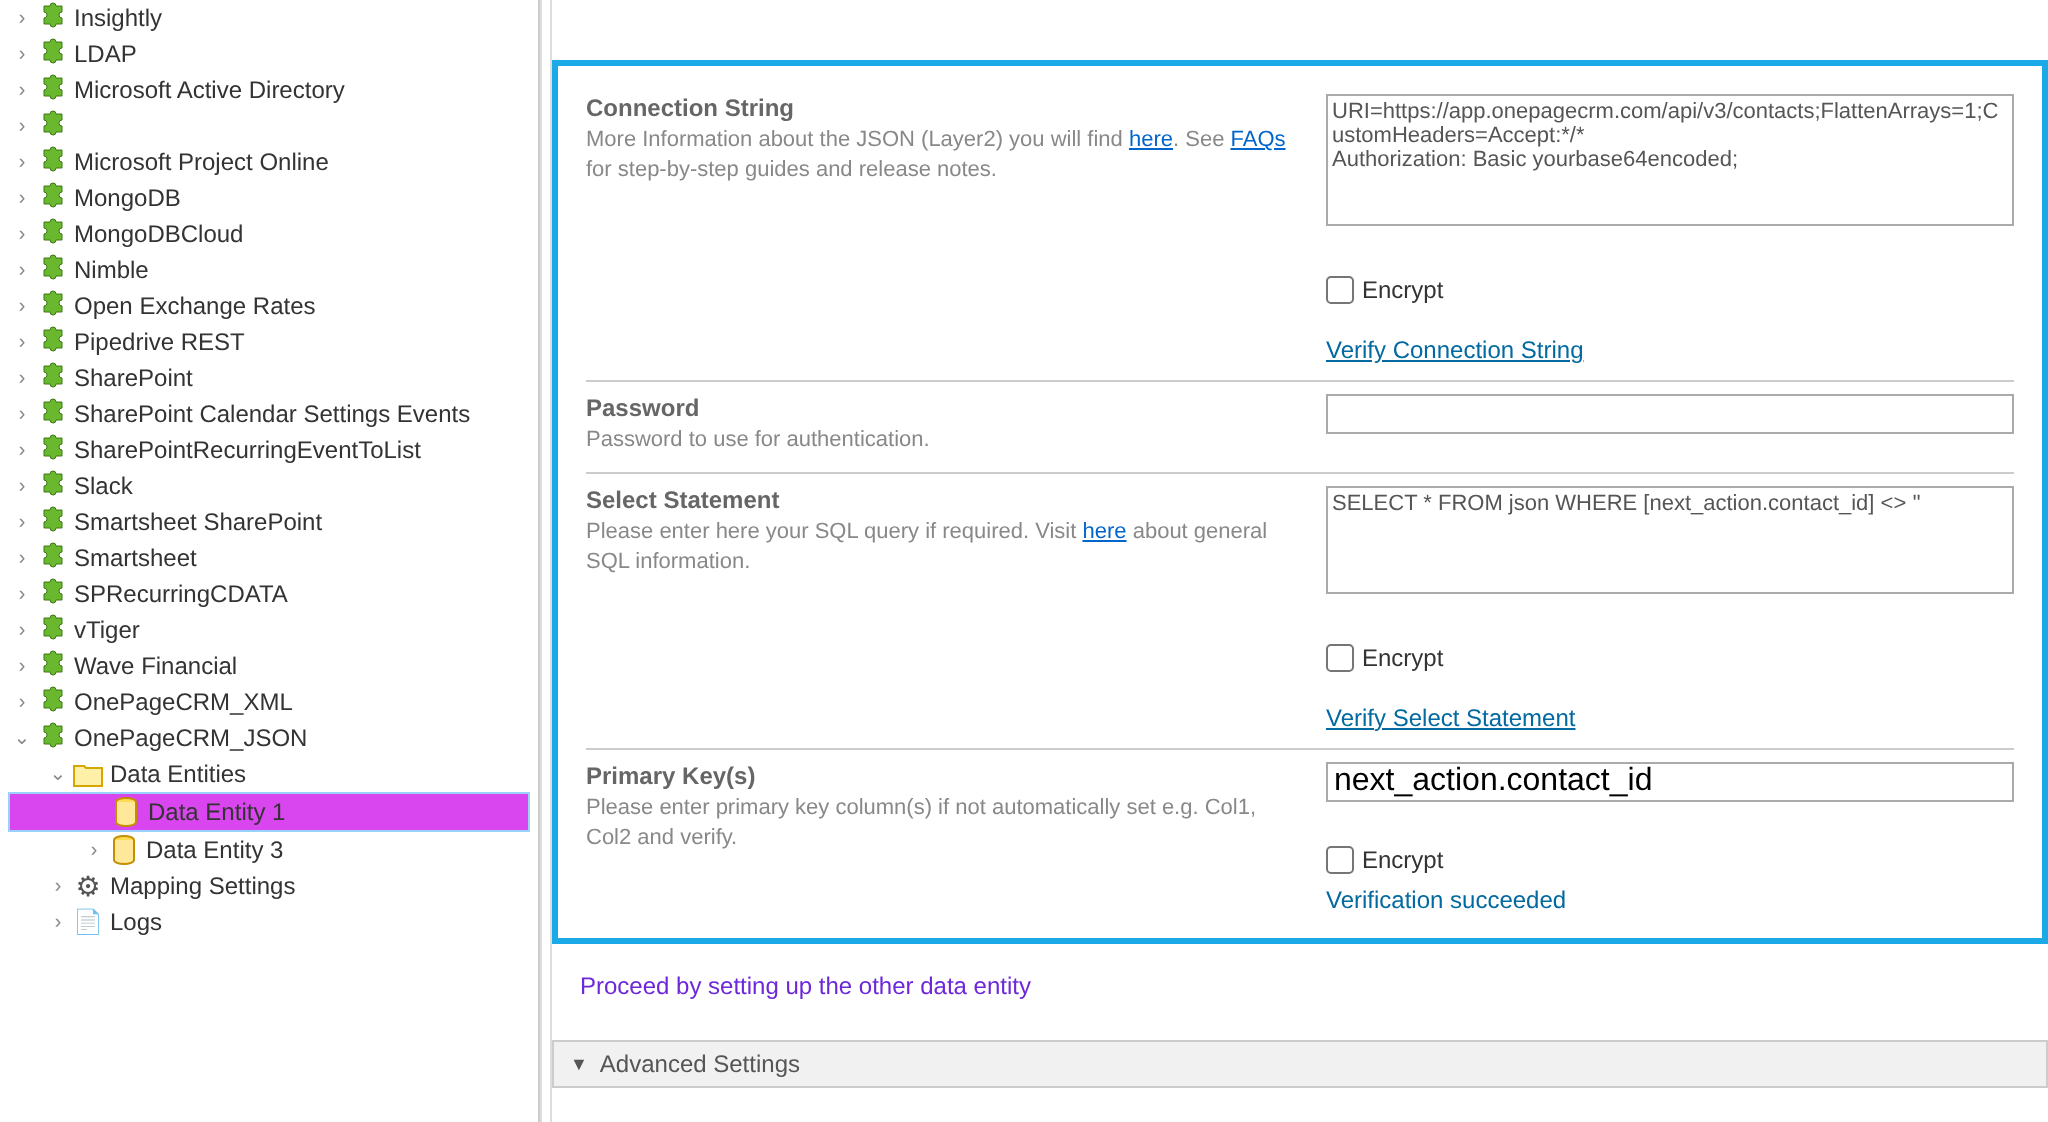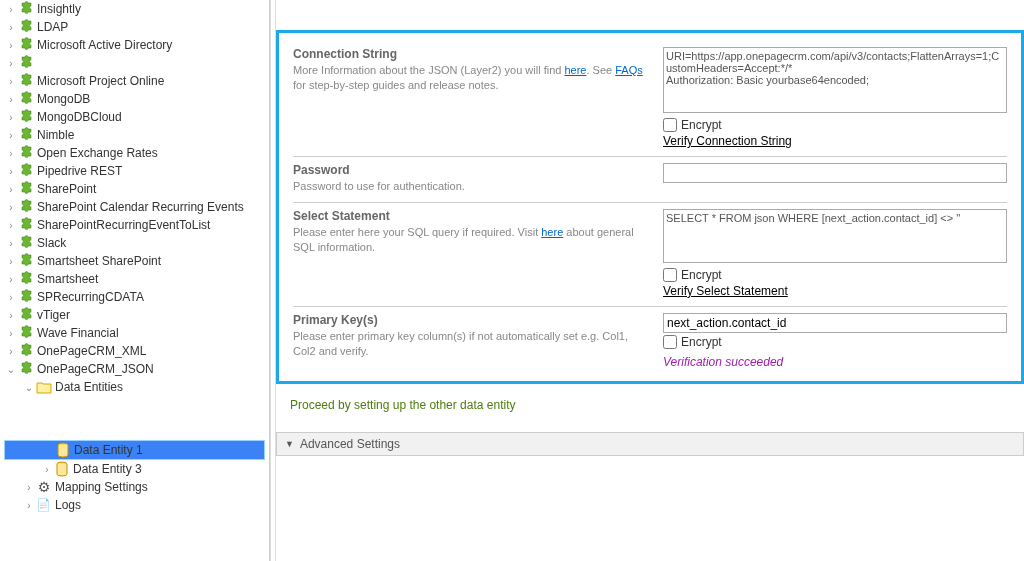--- a/index.html
+++ b/index.html
@@ -39,23 +39,22 @@
       height: 16px;
       margin-right: 3px;
       display: inline-flex;
       align-items: center;
       justify-content: center;
     }
     .puzzle-icon svg { width: 16px; height: 16px; }
     .indent-1 { padding-left: 18px; }
     .indent-2 { padding-left: 36px; }
     .selected {
-      background: #3b82f6;
+      background: #d946ef;
       border: 1px solid #99d1ff;
-      margin-top: 44px;
     }
     .folder-icon svg { width: 16px; height: 14px; }
     .db-icon svg { width: 14px; height: 16px; }
     .gear-icon { font-size: 14px; color: #555; }
     .log-icon { font-size: 12px; }
     .splitter {
       width: 6px;
       background: #fff;
       border-left: 1px solid #ddd;
       border-right: 1px solid #ddd;
@@ -100,47 +99,46 @@
       font-size: 11px;
       border: 1px solid #aaa;
       padding: 2px;
       resize: none;
       color: #555;
     }
     input[type="text"] {
       width: 100%;
       border: 1px solid #aaa;
       padding: 1px 3px;
-      font-size: 12px;
+      font-size: 16px;
       height: 20px;
     }
     .encrypt-row {
       display: flex;
       align-items: center;
-      margin-top: 2px;
+      margin-top: 22px;
     }
     .encrypt-row input[type="checkbox"] {
       width: 14px;
       height: 14px;
       margin-right: 4px;
     }
     .link {
-      color: #000000;
+      color: #0369a1;
       text-decoration: underline;
       cursor: pointer;
       display: inline-block;
-      margin-top: 2px;
+      margin-top: 16px;
     }
     .success {
-      color: #a21caf;
+      color: #0369a1;
       margin-top: 6px;
-      font-style: italic;
     }
     .proceed-text {
-      color: #4d7c0f;
+      color: #6d28d9;
       margin: 14px 0 20px 14px;
     }
     .advanced {
       background: #f1f1f1;
       border: 1px solid #ccc;
       padding: 4px 8px;
       margin-left: 0;
       display: flex;
       align-items: center;
       cursor: pointer;
@@ -256,21 +254,21 @@
           </span>
           <span>SharePoint</span>
         </div>
         <div class="tree-item">
           <span class="expand">›</span>
           <span class="icon puzzle-icon">
             <svg viewBox="0 0 16 16">
               <path d="M4 2 h3 a1.5 1.5 0 0 1 3 0 h3 v3 a1.5 1.5 0 0 0 0 3 v3 h-3 a1.5 1.5 0 0 1 -3 0 h-3 v-3 a1.5 1.5 0 0 0 0 -3 z" fill="#6ab82f" stroke="#3d7a12" stroke-width="0.5"></path>
             </svg>
           </span>
-          <span>SharePoint Calendar Recurring Events</span>
+          <span>SharePoint Calendar Settings Events</span>
         </div>
         <div class="tree-item">
           <span class="expand">›</span>
           <span class="icon puzzle-icon">
             <svg viewBox="0 0 16 16">
               <path d="M4 2 h3 a1.5 1.5 0 0 1 3 0 h3 v3 a1.5 1.5 0 0 0 0 3 v3 h-3 a1.5 1.5 0 0 1 -3 0 h-3 v-3 a1.5 1.5 0 0 0 0 -3 z" fill="#6ab82f" stroke="#3d7a12" stroke-width="0.5"></path>
             </svg>
           </span>
           <span>SharePointRecurringEventToList</span>
         </div>

